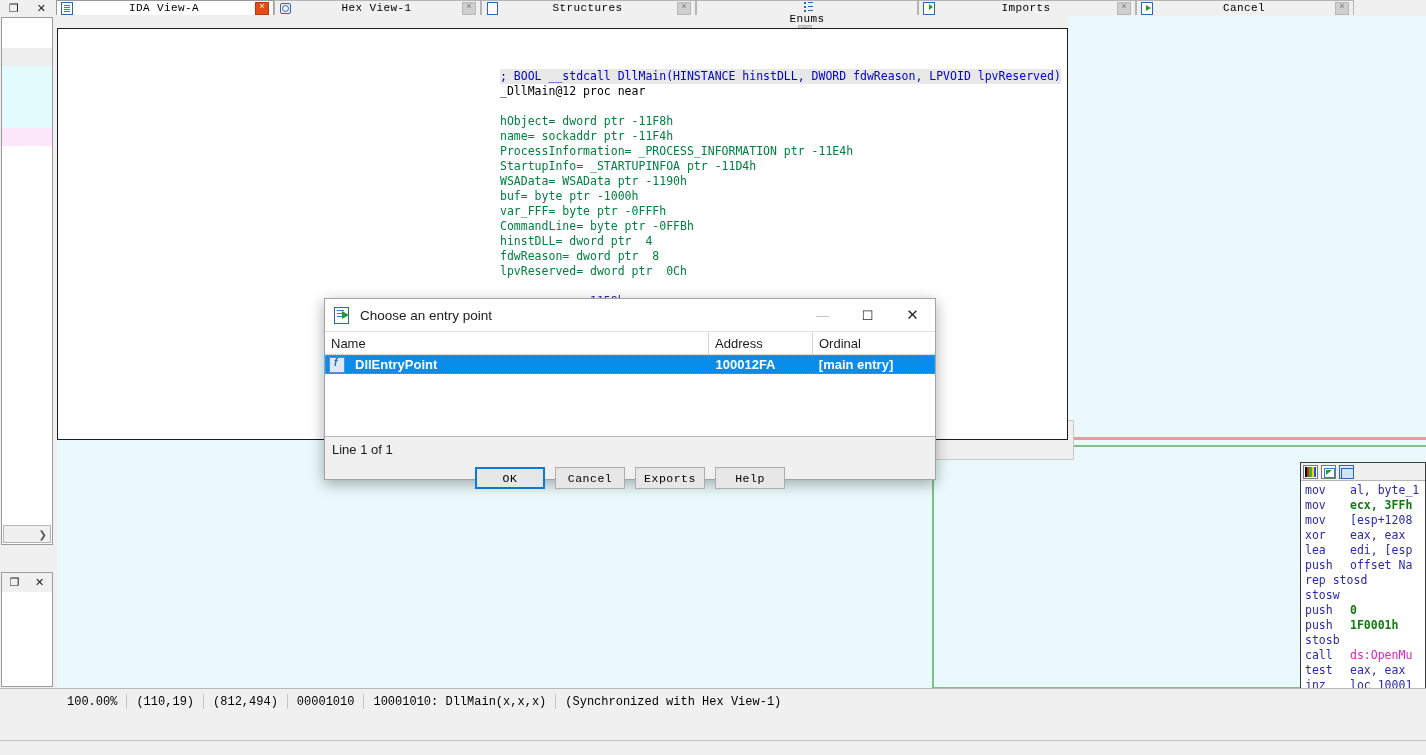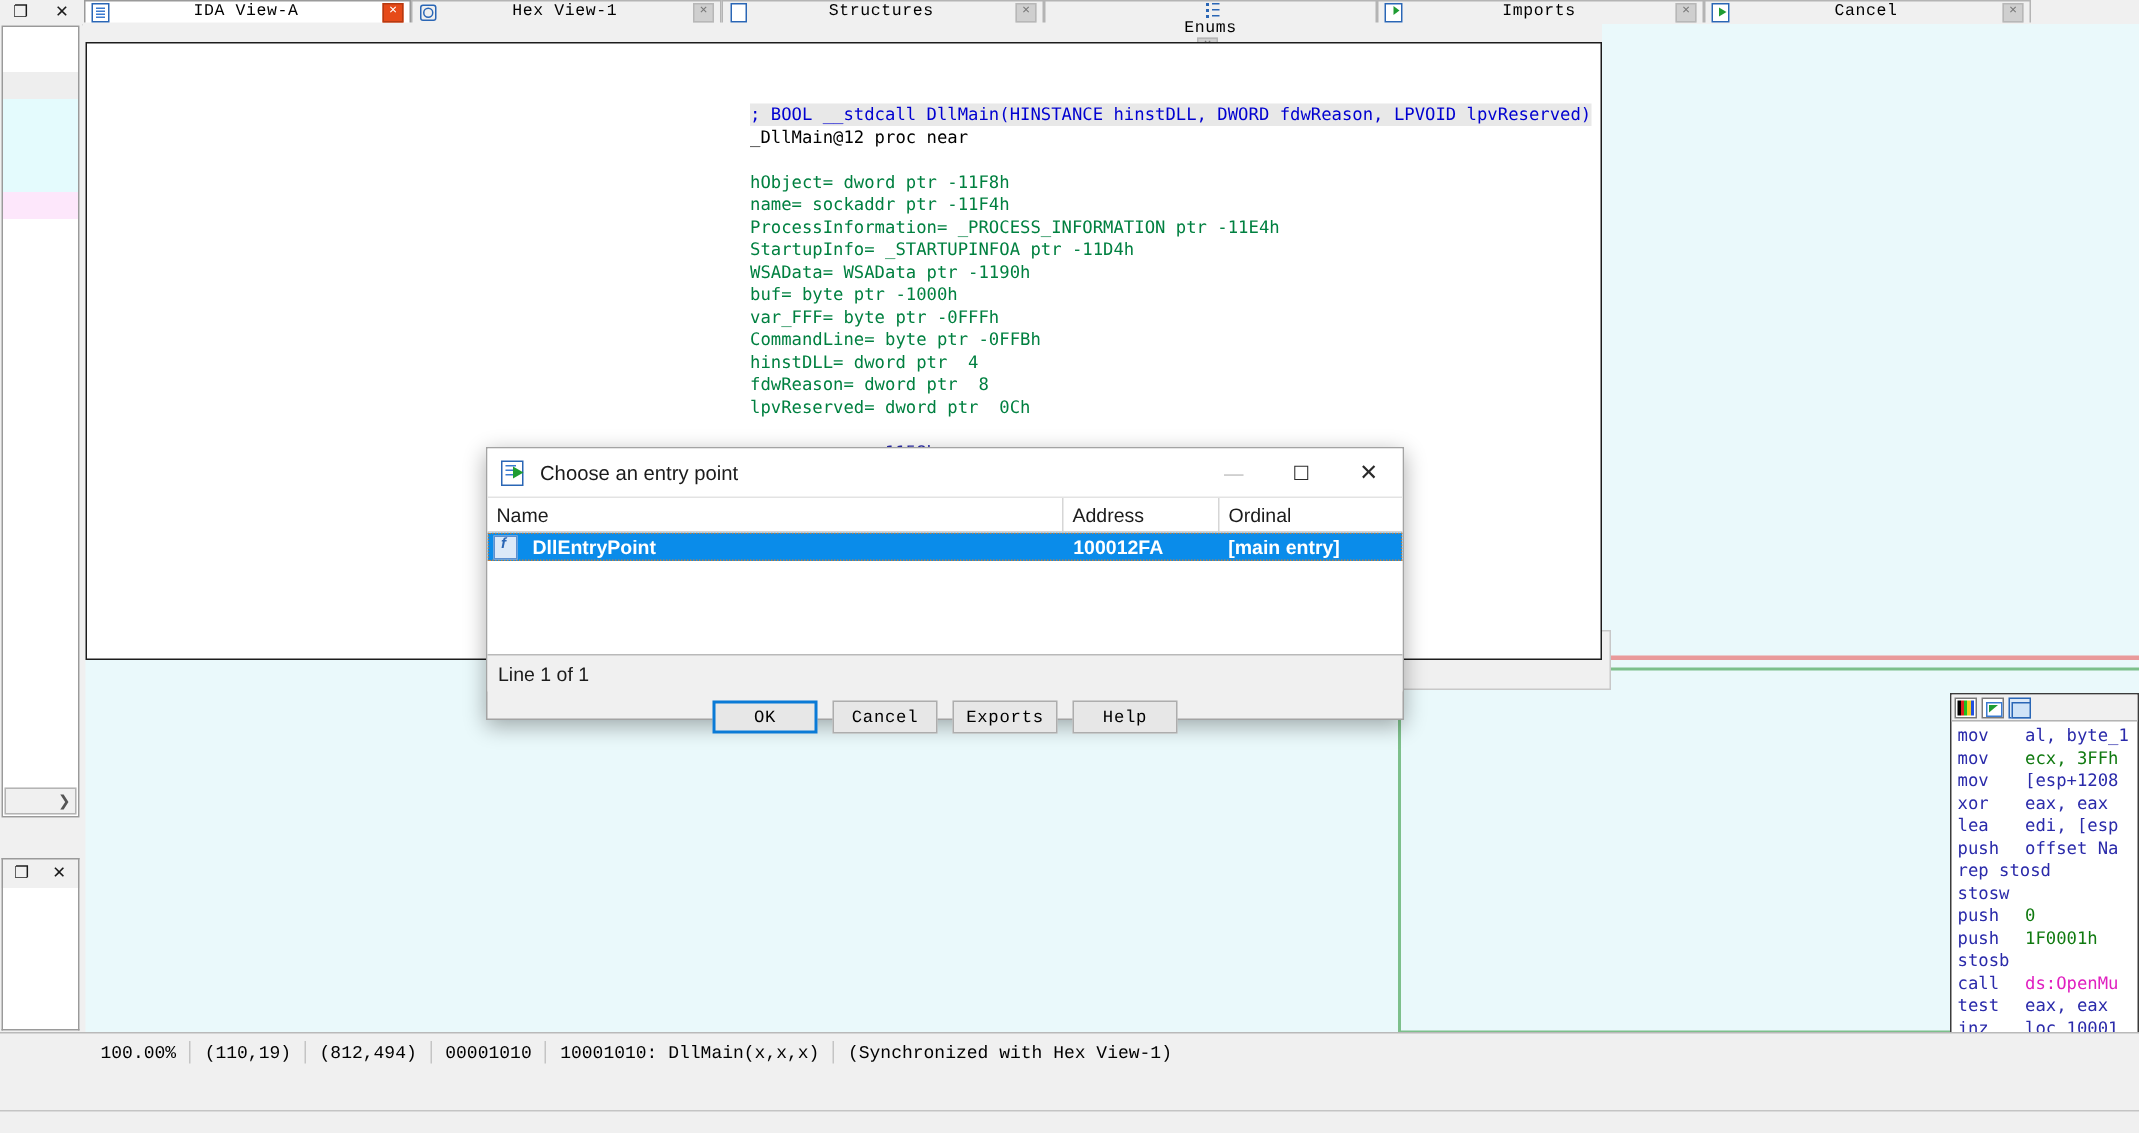--- a/index.html
+++ b/index.html
@@ -94,21 +94,21 @@
   .tbtn.sel{border-color:#2a66b5;background:#dbe9f8;}
   .sw{position:absolute;left:1px;top:1px;width:11px;height:10px;
      background:linear-gradient(90deg,#000 0 20%,#e02020 20% 40%,#20c020 40% 60%,#f0d020 60% 80%,#2050e0 80% 100%);}
   .pencil{position:absolute;left:2px;top:2px;width:9px;height:8px;background:#ffffff;border:1px solid #3a7ad0;}
   .pencil:after{content:"";position:absolute;left:1px;top:1px;width:0;height:0;
      border-left:6px solid #1f9c32;border-bottom:5px solid transparent;}
   .wave{position:absolute;left:1px;top:2px;width:11px;height:9px;background:#cfe3f7;border:1px solid #2a66b5;}
   .rcode{position:absolute;left:4px;top:20px;font-family:"DejaVu Sans Mono","Liberation Mono",monospace;
      font-size:11.5px;line-height:15px;white-space:pre;}
   .rcode .mn{display:inline-block;width:45px;color:#2a2aaa;}
-  .c-num{color:#107a10;}
+  .c-num{color:#107a10;font-weight:bold;}
   .c-api{color:#e020c0;}
   .c-nm{color:#2a2aaa;}
 
   
   .dlgshadow{position:absolute;left:324px;top:298px;width:612px;height:182px;
      box-shadow:0 4px 14px rgba(0,0,0,.33);}
   .dlg{position:absolute;left:324px;top:298px;width:612px;height:182px;background:#f0f0f0;
      border:1px solid #a3a3a3;box-sizing:border-box;}
   .dlg .titlebar{height:32px;background:#ffffff;display:flex;align-items:center;
      border-bottom:1px solid #e3e3e3;}

